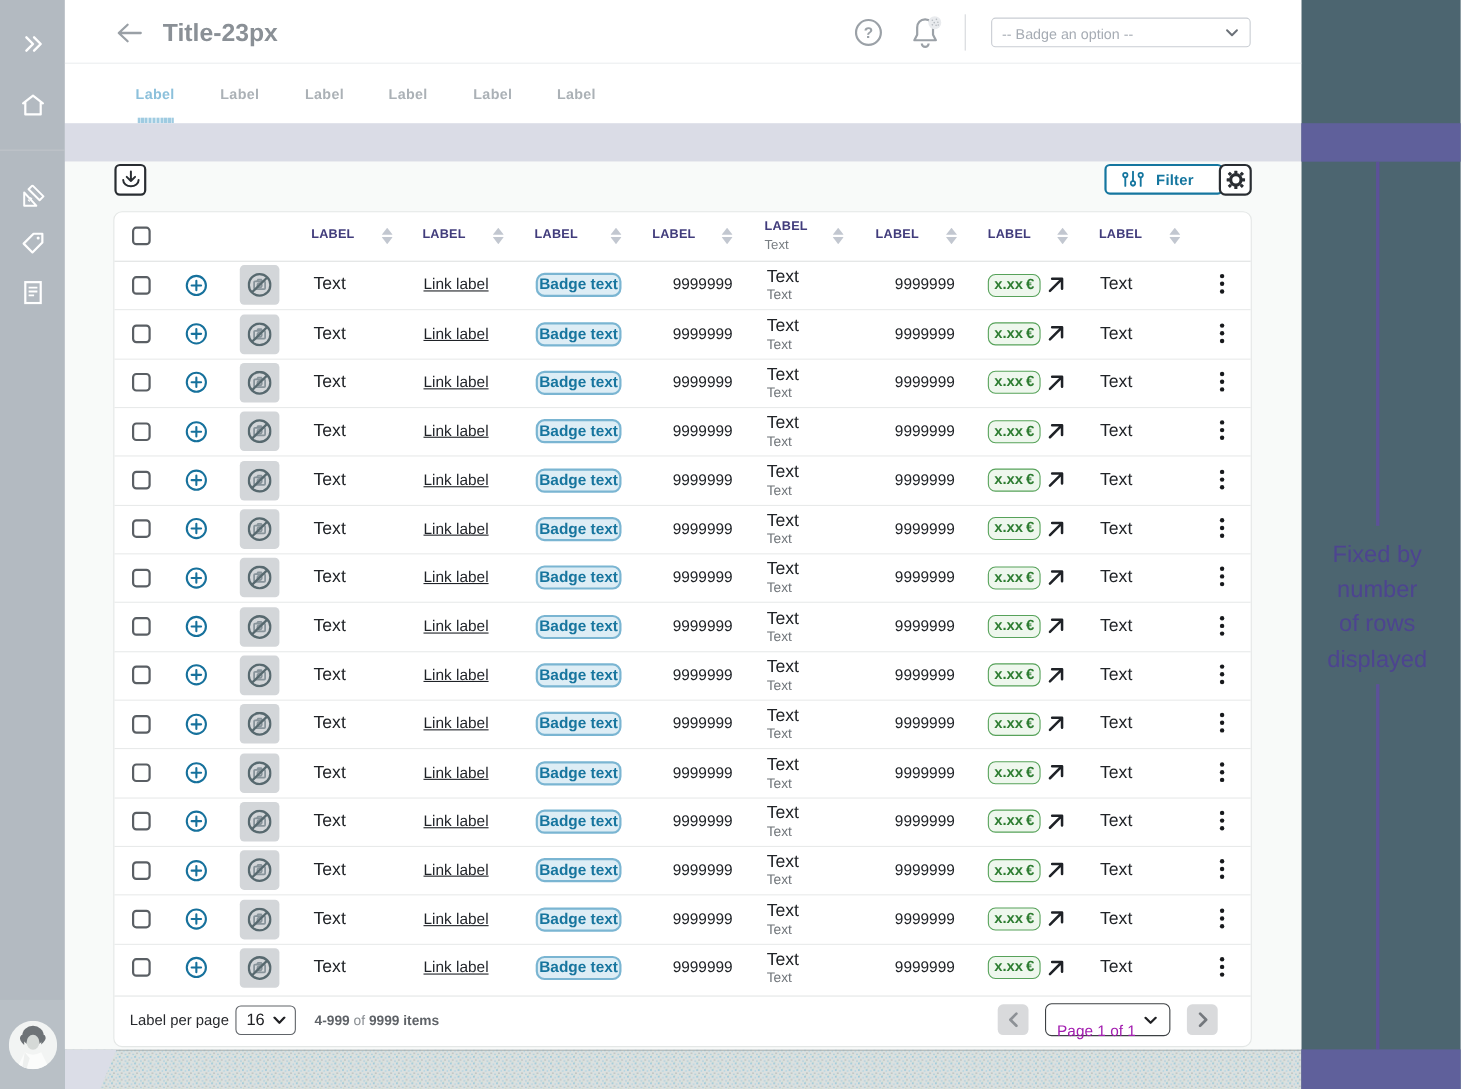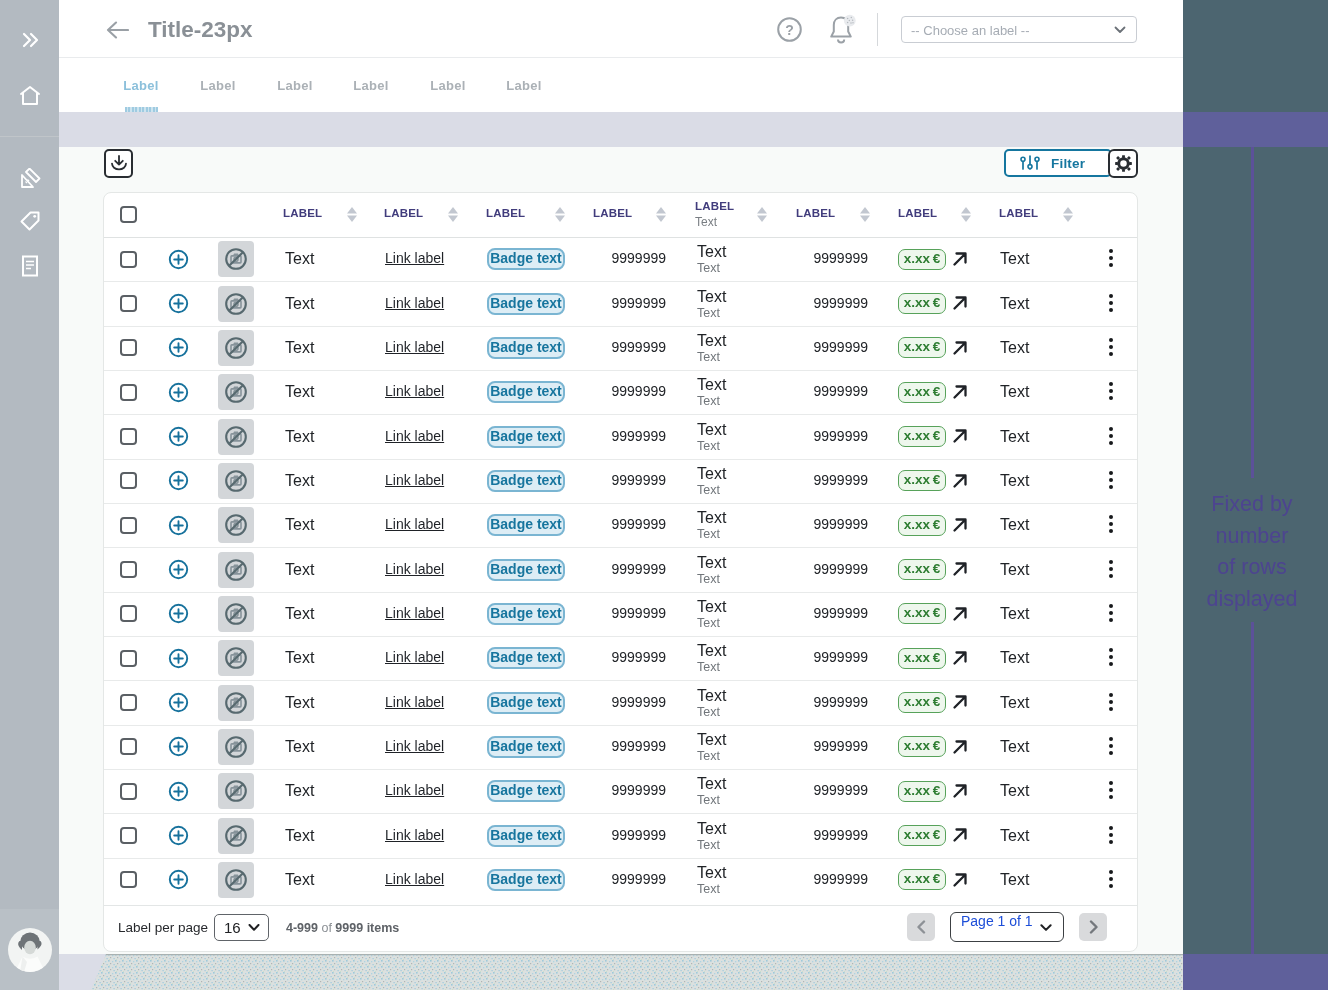--- a/index.html
+++ b/index.html
@@ -67,21 +67,21 @@
       <circle cx="24.3" cy="3.6" r="0.75"></circle>
       <circle cx="22.3" cy="6.6" r="0.75"></circle>
       <circle cx="25.6" cy="6.2" r="0.75"></circle>
       <circle cx="20.6" cy="8.6" r="0.75"></circle>
       <circle cx="24" cy="9" r="0.75"></circle>
       <circle cx="26" cy="8.8" r="0.7"></circle>
     </g>
 </svg>
 <div class="abs" style="left:877px;top:13px;width:1px;height:33px;background:#d5d8db;"></div>
 <div class="abs" style="left:901px;top:16px;width:236px;height:27px;border:1px solid #c9cdd3;border-radius:4px;background:#fff;">
-<div class="abs" style="left:9px;top:6px;font-size:13px;color:#a6acb4;">-- Choose an label --</div>
+<div class="abs" style="left:9px;top:6px;font-size:13px;color:#a6acb4;">-- Badge an option --</div>
 <svg class="abs" style="right:10px;top:9px" width="12" height="8" viewBox="0 0 12 8" fill="none">
       <path d="M1.5 1.5 L6 6 L10.5 1.5" stroke="#6b7178" stroke-width="1.8" stroke-linecap="round" stroke-linejoin="round"></path>
     </svg>
 </div>
 <div class="abs" style="left:59px;top:58px;width:1124px;height:54px;background:#fff;"></div>
 <div class="abs" style="left:103px;top:78px;width:76px;text-align:center;font-size:13px;font-weight:bold;color:#8cc0db;letter-spacing:0.3px;">Label</div>
 <div class="abs" style="left:180px;top:78px;width:76px;text-align:center;font-size:13px;font-weight:bold;color:#abb1b6;letter-spacing:0.3px;">Label</div>
 <div class="abs" style="left:257px;top:78px;width:76px;text-align:center;font-size:13px;font-weight:bold;color:#abb1b6;letter-spacing:0.3px;">Label</div>
 <div class="abs" style="left:333px;top:78px;width:76px;text-align:center;font-size:13px;font-weight:bold;color:#abb1b6;letter-spacing:0.3px;">Label</div>
 <div class="abs" style="left:410px;top:78px;width:76px;text-align:center;font-size:13px;font-weight:bold;color:#abb1b6;letter-spacing:0.3px;">Label</div>
@@ -653,21 +653,21 @@
       <path d="M1.5 1 L6 5.8 L10.5 1" stroke="#202124" stroke-width="2" stroke-linecap="round" stroke-linejoin="round"></path>
     </svg>
 </div>
 <div class="abs" style="left:286px;top:921px;font-size:12.5px;color:#8a8f94;"><b style="color:#5f6368">4-999</b> of <b style="color:#5f6368">9999 items</b></div>
 <div class="abs" style="left:907px;top:913px;width:28px;height:28px;background:#d9dadc;border-radius:5px;">
 <svg class="abs" style="left:9px;top:7px" width="10" height="14" viewBox="0 0 10 14" fill="none">
       <path d="M8 1.5 L2.5 7 L8 12.5" stroke="#8d9196" stroke-width="2.4" stroke-linecap="round" stroke-linejoin="round"></path>
     </svg>
   </div>
 <div class="abs" style="left:950px;top:912px;width:114px;height:30px;border:1.5px solid #3c4043;border-radius:6px;background:#fff;">
-<div class="abs" style="left:10px;top:0;font-size:14px;color:#1d4ed8;">Page 1 of 1</div>
+<div class="abs" style="left:10px;top:16px;font-size:14px;color:#a21caf;">Page 1 of 1</div>
 <svg class="abs" style="right:11px;top:11px" width="12" height="8" viewBox="0 0 13 8" fill="none">
       <path d="M1.5 1 L6.5 6 L11.5 1" stroke="#202124" stroke-width="2.2" stroke-linecap="round" stroke-linejoin="round"></path>
     </svg>
 </div>
 <div class="abs" style="left:1079px;top:913px;width:28px;height:28px;background:#d9dadc;border-radius:5px;">
 <svg class="abs" style="left:10px;top:7px" width="10" height="14" viewBox="0 0 10 14" fill="none">
       <path d="M2 1.5 L7.5 7 L2 12.5" stroke="#74787d" stroke-width="2.4" stroke-linecap="round" stroke-linejoin="round"></path>
     </svg>
   </div>
 <svg class="abs" style="left:59px;top:954px" width="1124" height="36">

